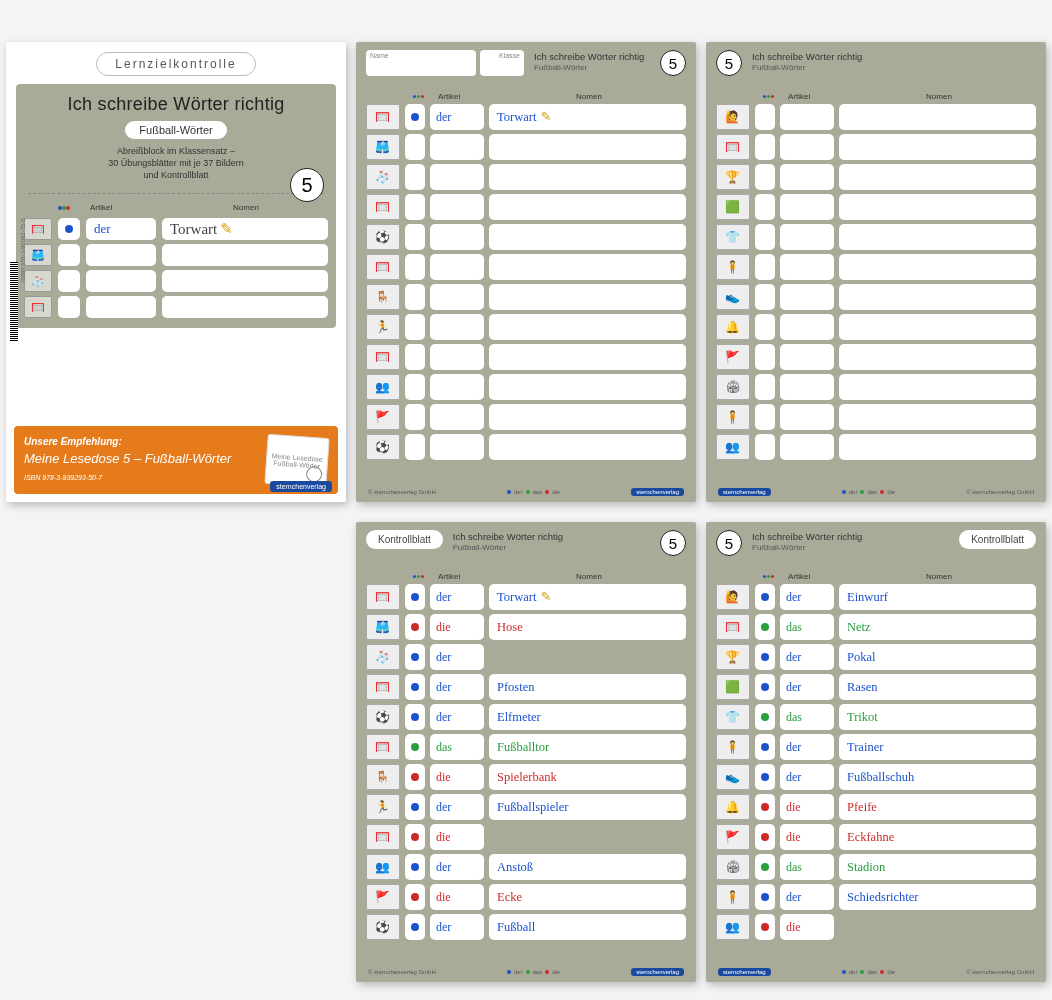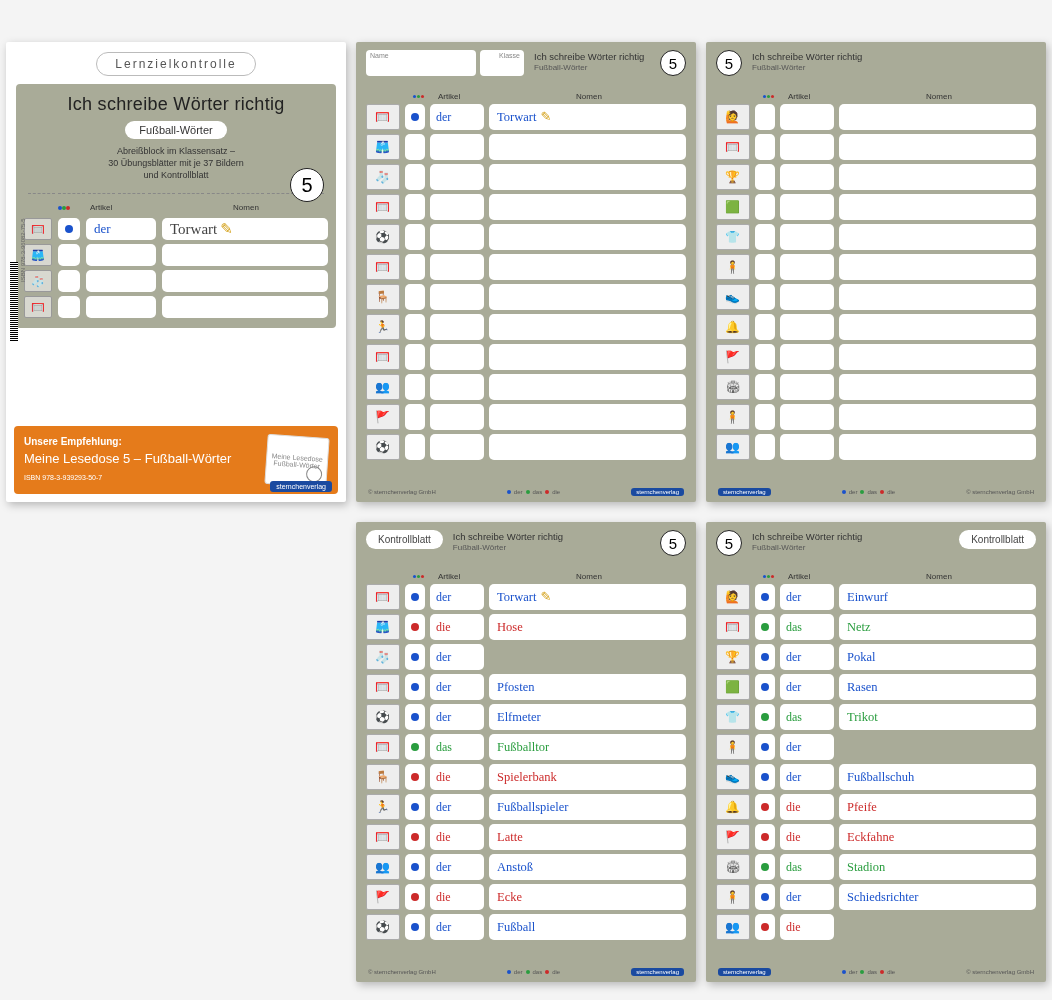--- a/index.html
+++ b/index.html
@@ -73,21 +73,21 @@
 
   .barcode { position:absolute; left:4px; top:220px; width:8px; height:80px;
     background: repeating-linear-gradient(#000, #000 1px, #fff 1px, #fff 2px); }
   .isbn-v { position:absolute; left:14px; top:240px; transform: rotate(-90deg); transform-origin: left top;
     font-size:6px; color:#666; white-space:nowrap; }
 
   .orange {
     background: #e57b1b; color: #fff; border-radius: 4px; margin: auto 8px 8px 8px;
     padding: 10px 10px 8px 10px; display:flex; gap:10px; align-items:flex-start;
   }
-  .orange-left { flex:1; }
+  .orange-left { flex:1;font-style:italic; }
   .orange-h { font-size: 10px; font-weight: bold; margin-bottom: 4px; }
   .orange-t { font-size: 13px; line-height:1.3; margin-bottom:6px; }
   .orange-isbn { font-size: 7px; }
   .orange-thumb { width: 62px; height: 50px; background:#fff; border-radius:3px; border:1px solid #ddd; transform: rotate(4deg); display:flex; align-items:center; justify-content:center; font-size:7px; color:#888; text-align:center; position:relative;}
   .orange-thumb::after { content:""; position:absolute; right:4px; bottom:4px; width:14px; height:14px; border:1px solid #888; border-radius:50%; }
   .orange-logo { position:absolute; right:14px; bottom:10px; font-size:7px; background:#1a4aa0; padding:2px 6px; border-radius:3px; }
 
   
   .ws { padding: 8px 10px 6px 10px; display: flex; flex-direction: column; height: 100%; }
   .ws-head { display: flex; align-items: flex-start; gap: 6px; height: 34px; }
@@ -546,21 +546,20 @@
             </div>
             <div class="ws-art blue">der</div>
             <div class="ws-nom blue">Fußballspieler</div>
           </div>
           <div class="ws-row">
             <div class="ws-ico">🥅</div>
             <div class="ws-dot">
               <i class="dot-red"></i>
             </div>
             <div class="ws-art red">die</div>
-            <div class="ws-nom red">Latte</div>
           </div>
           <div class="ws-row">
             <div class="ws-ico">👥</div>
             <div class="ws-dot">
               <i class="dot-blue"></i>
             </div>
             <div class="ws-art blue">der</div>
             <div class="ws-nom blue">Anstoß</div>
           </div>
           <div class="ws-row">
@@ -655,20 +654,21 @@
             </div>
             <div class="ws-art green">das</div>
             <div class="ws-nom green">Trikot</div>
           </div>
           <div class="ws-row">
             <div class="ws-ico">🧍</div>
             <div class="ws-dot">
               <i class="dot-blue"></i>
             </div>
             <div class="ws-art blue">der</div>
+            <div class="ws-nom blue">Trainer</div>
           </div>
           <div class="ws-row">
             <div class="ws-ico">👟</div>
             <div class="ws-dot">
               <i class="dot-blue"></i>
             </div>
             <div class="ws-art blue">der</div>
             <div class="ws-nom blue">Fußballschuh</div>
           </div>
           <div class="ws-row">

